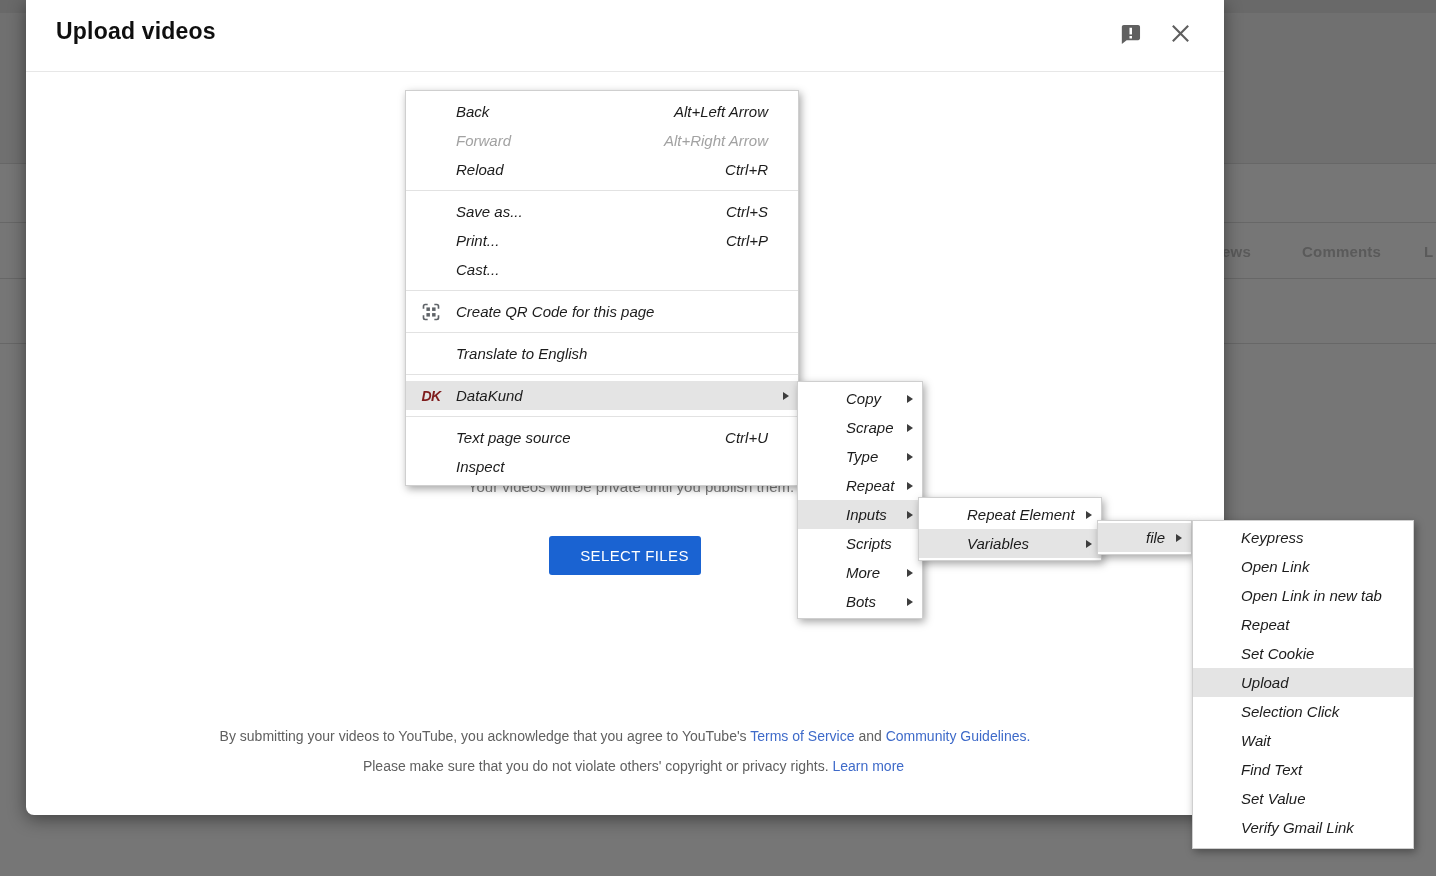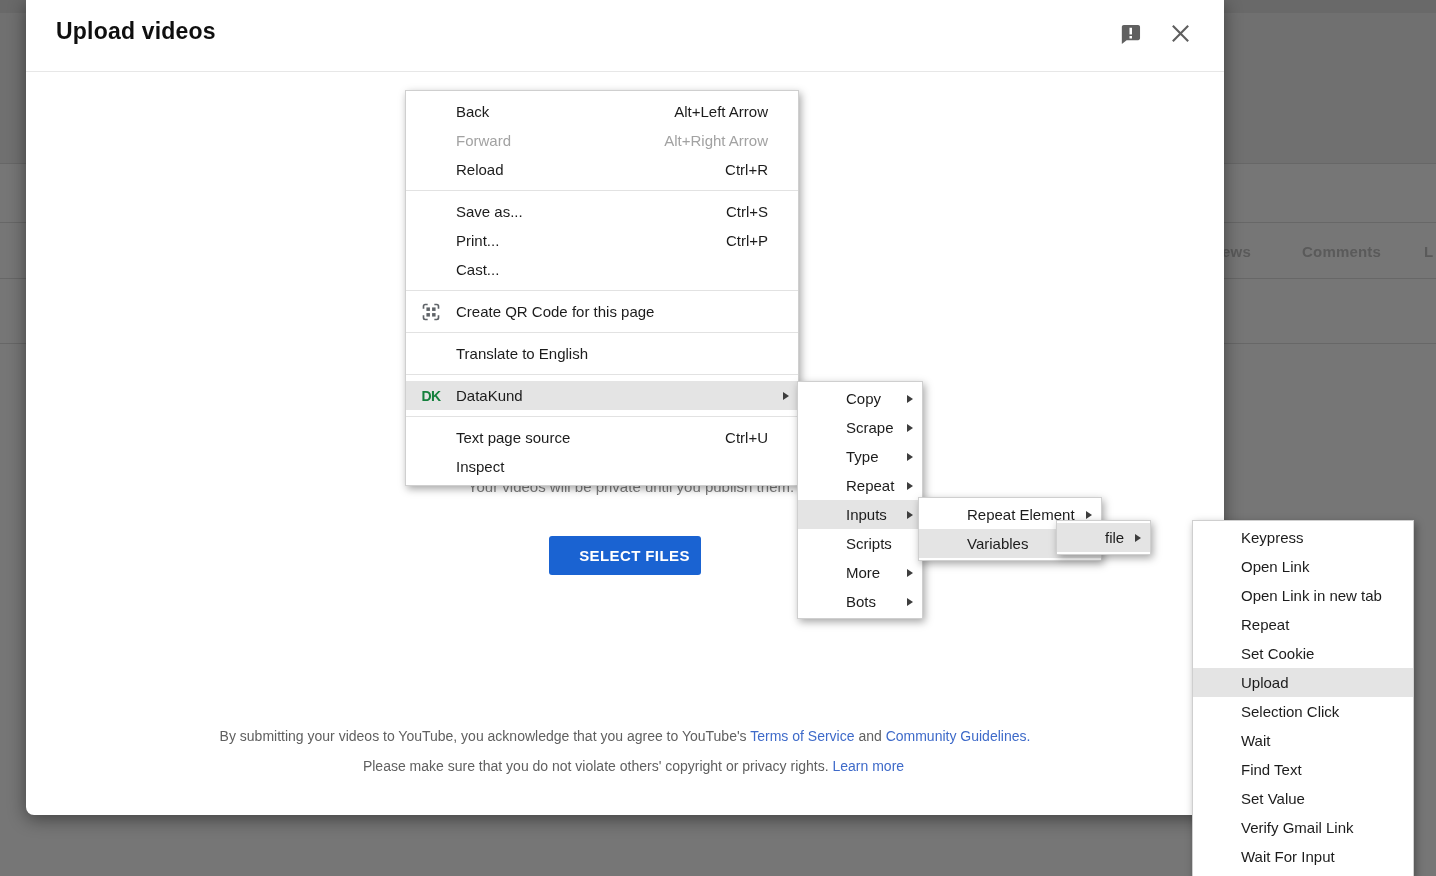--- a/index.html
+++ b/index.html
@@ -34,47 +34,47 @@
 
   .privacy-note {
     position:absolute; left:0; right:0; top:478px; text-align:center;
     font-size:15px; color:#7d7d7d;margin-left:12px;
   }
   .select-files-btn {
     position:absolute; left:50%; top:536px; transform:translateX(-50%);
     width:152px; height:39px; border:none; border-radius:3px;
     background:#1a63d2; color:#ffffff;
     font-family:"Liberation Sans", sans-serif;
-    font-size:15px; font-weight:700; letter-spacing:.4px; cursor:pointer;padding-left:19px;
+    font-size:15px; font-weight:400; letter-spacing:.4px; cursor:pointer;padding-left:19px;
   }
   .footer-line { position:absolute; left:0; right:0; text-align:center; font-size:14px; color:#606060; }
   .footer-line1 { top:728px; }
   .footer-line2 { top:758px;margin-left:17px; }
   .footer-link { color:#3e6ac9; cursor:pointer; text-decoration:none; }
 
   
   .menu {
     position:absolute; background:#ffffff;
     border:1px solid #cfcfcf;
     box-shadow:2px 3px 8px rgba(0,0,0,.35);
-    font-size:15px; color:#1c1c1c;
+    font-size:15px; color:#1c1c1c;font-style:italic;
   }
   #main-menu { left:405px; top:90px; width:394px; padding:6px 0 4px; z-index:10; }
   #sub-actions   { left:797px;  top:381px; width:126px; padding:2px 0; z-index:11; }
   #sub-inputs    { left:918px;  top:497px; width:184px; padding:2px 0; z-index:12; }
-  #sub-variables { left:1056px; top:520px; width:95px;  padding:2px 0; z-index:13; }
+  #sub-variables { left:1097px; top:520px; width:95px;  padding:2px 0; z-index:13; }
   #sub-file      { left:1192px; top:520px; width:222px; padding:2px 0 6px; z-index:14; }
 
   .mi { position:relative; height:29px; display:flex; align-items:center; padding:0 30px 0 50px; cursor:default; white-space:nowrap; }
   .mi .label { flex:1; }
   .mi .shortcut { margin-left:28px; }
   .mi.disabled .label, .mi.disabled .shortcut { color:#a2a2a2; }
   .mi.hl { background:#e4e4e4; }
   .mi .icon { position:absolute; left:13px; top:50%; transform:translateY(-50%); width:24px; height:24px; display:flex; align-items:center; justify-content:center; }
-  .dk-text { font-size:14px; font-weight:700; color:#15803d; letter-spacing:-.5px; }
+  .dk-text { font-size:14px; font-weight:700; color:#7f1d1d; letter-spacing:-.5px; }
   .arrow {
     position:absolute; right:9px; top:50%; transform:translateY(-50%);
     width:0; height:0;
     border-left:6px solid #3d3d3d; border-top:4px solid transparent; border-bottom:4px solid transparent;
   }
   .sub .mi { padding:0 12px 0 48px; }
   .sep { height:1px; background:#e2e2e2; margin:6px 0; }
 </style>
 </head>
 <body>
@@ -261,16 +261,13 @@
   </div>
   <div class="mi">
     <span class="label">Find Text</span>
   </div>
   <div class="mi">
     <span class="label">Set Value</span>
   </div>
   <div class="mi">
     <span class="label">Verify Gmail Link</span>
   </div>
-  <div class="mi">
-    <span class="label">Wait For Input</span>
-  </div>
 </div>
 
 </body></html>

